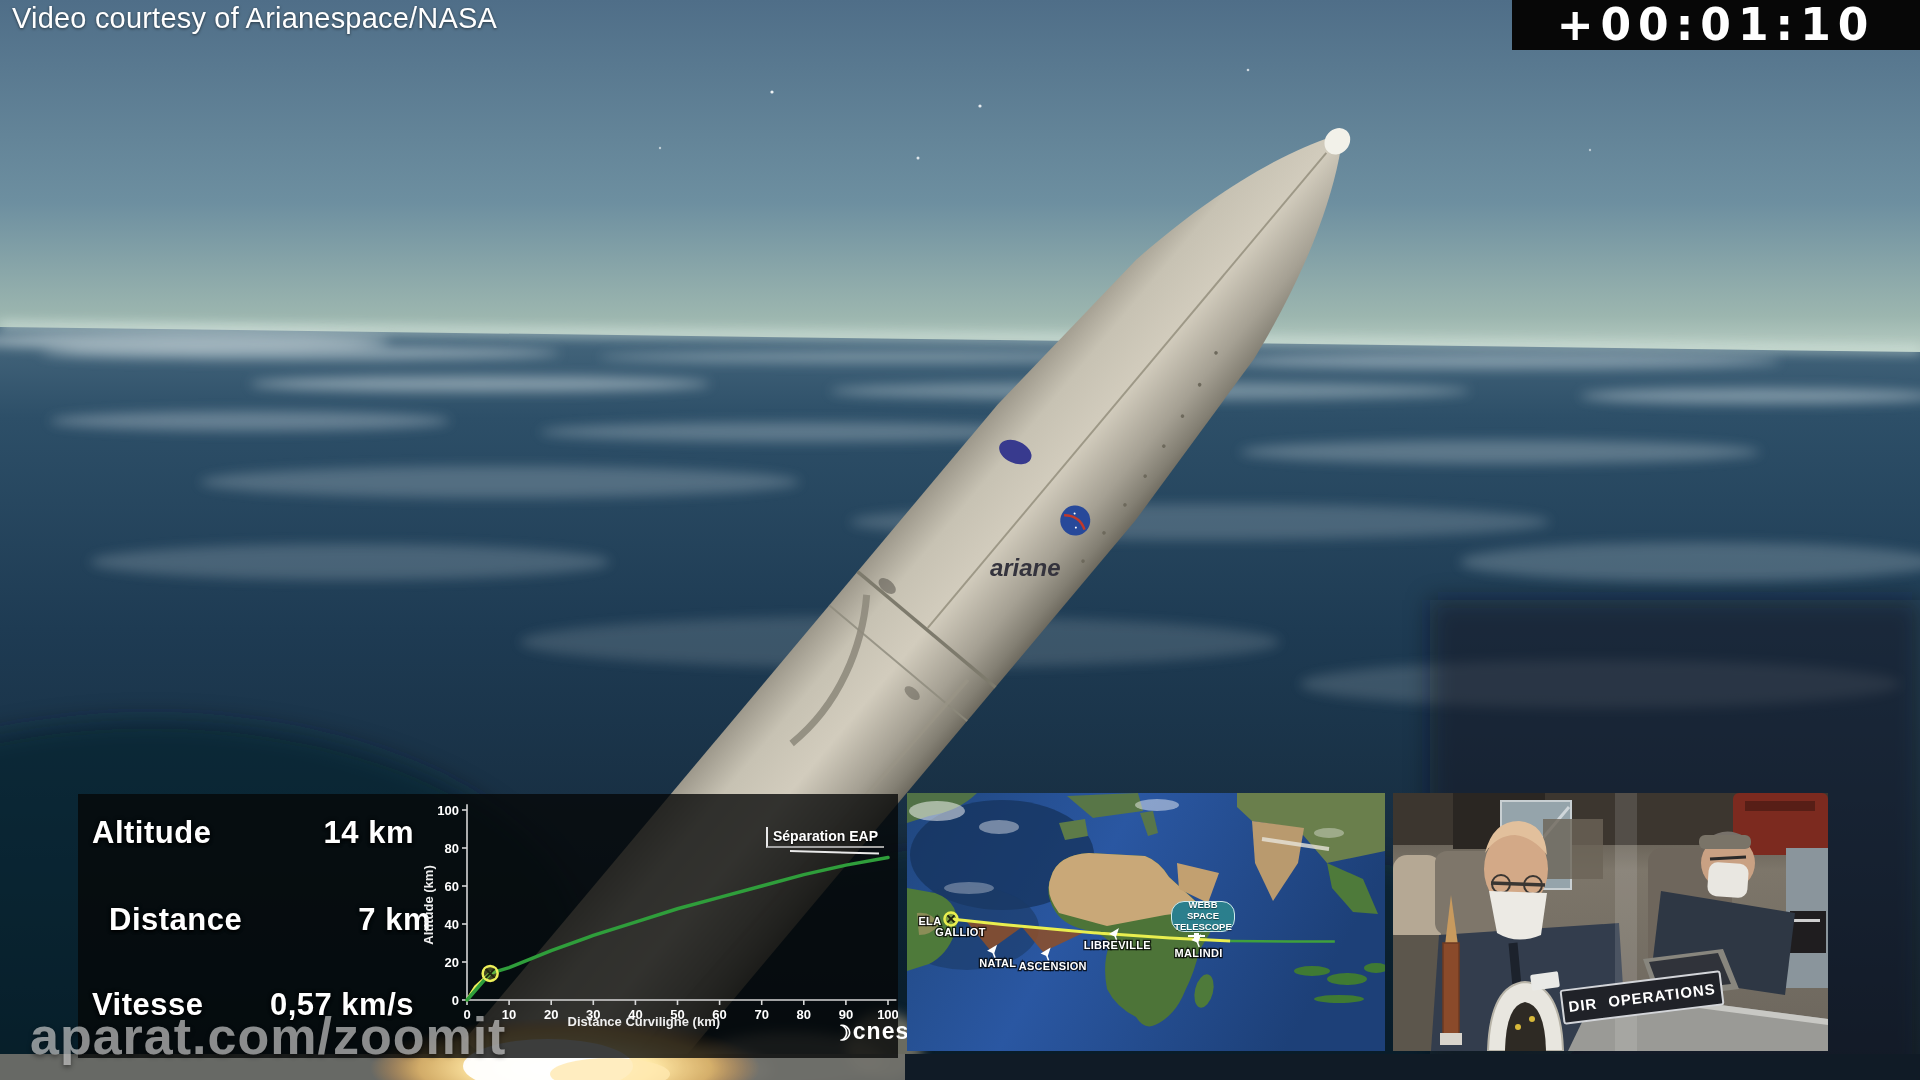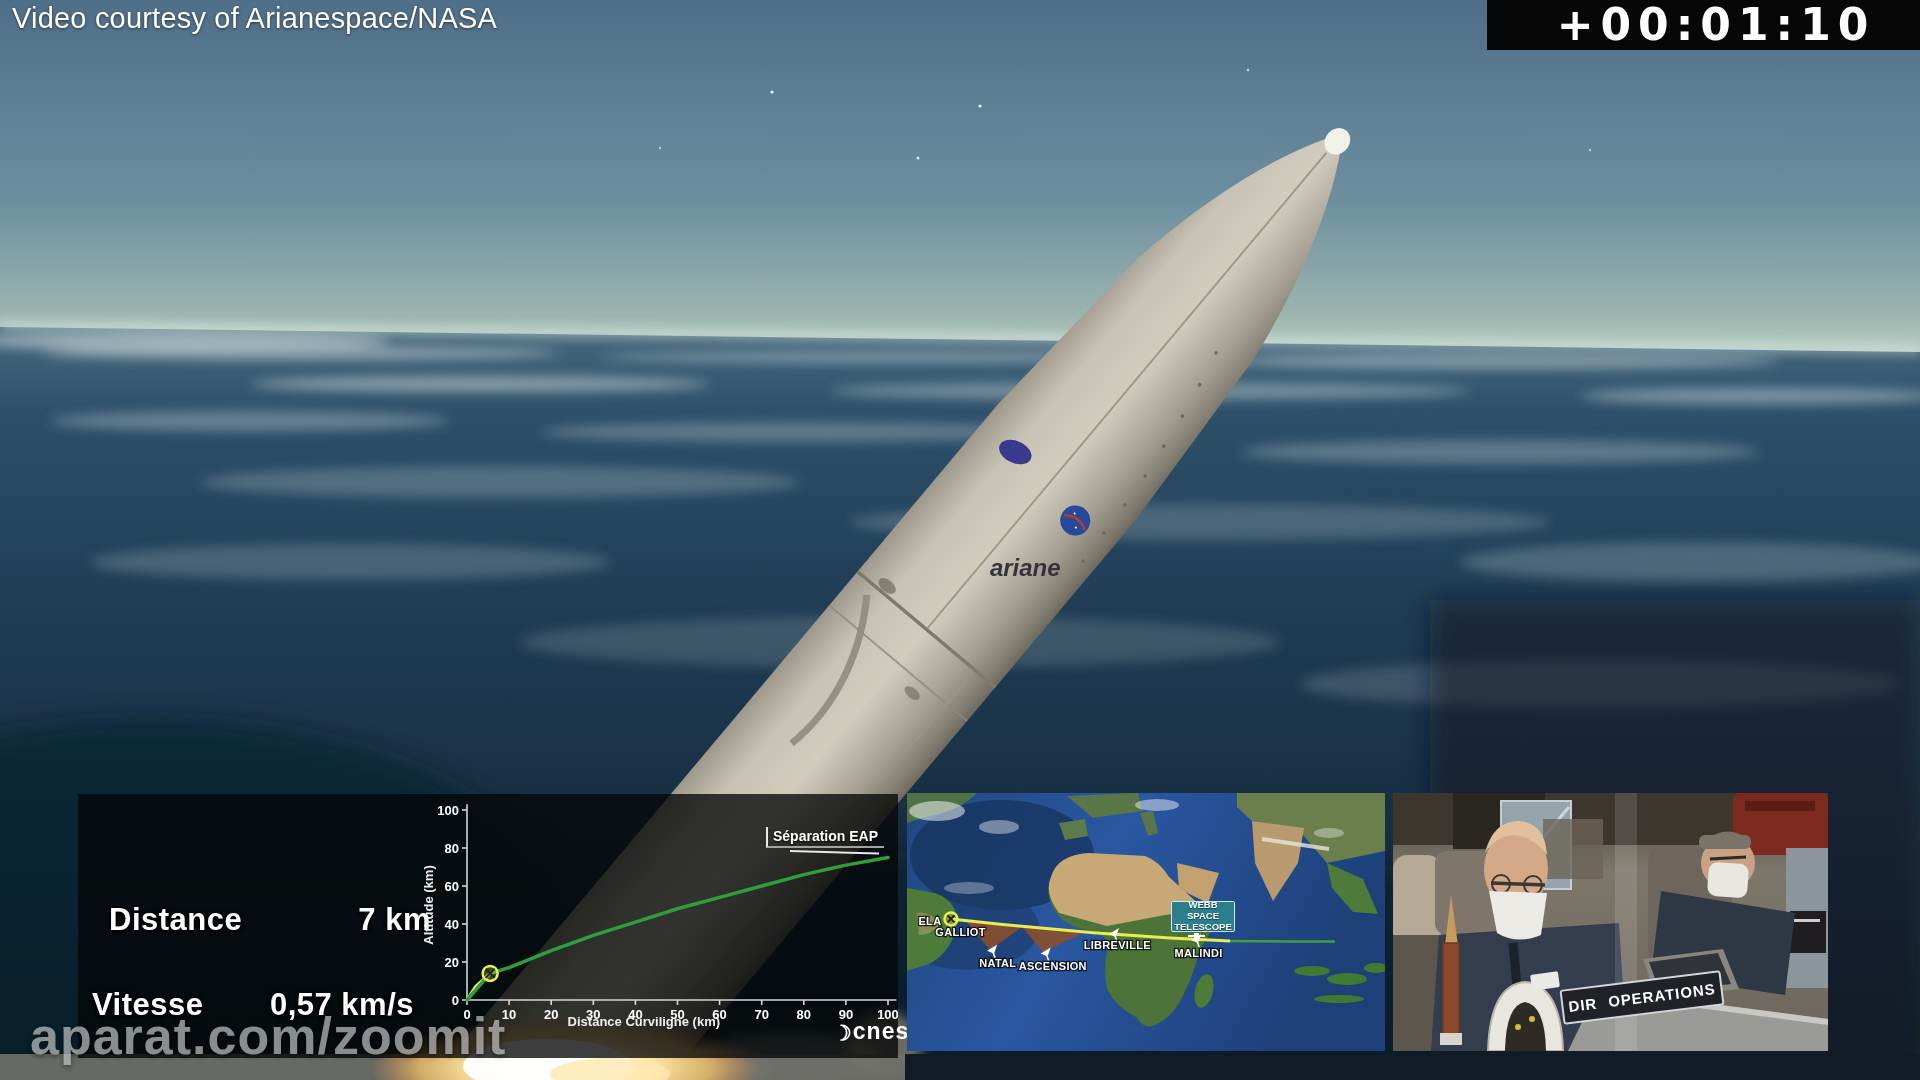--- a/index.html
+++ b/index.html
@@ -5,21 +5,21 @@
   html,body{margin:0;padding:0;background:#000;}
   .stage{position:relative;width:1920px;height:1080px;overflow:hidden;
          font-family:"Liberation Sans",sans-serif;background:#51708a;}
   .stage svg{display:block;}
   #scene{position:absolute;left:0;top:0;z-index:0;}
 
   
   .caption{position:absolute;left:12px;top:2px;z-index:25;color:#fff;font-size:29px;
            font-weight:400;text-shadow:0 1px 3px rgba(0,0,0,.55);letter-spacing:.2px;}
   .timer{position:absolute;right:0;top:0;width:408px;height:50px;background:#070707;
-         z-index:25;display:flex;align-items:center;justify-content:center;padding-left:25px;}
+         z-index:25;display:flex;align-items:center;justify-content:center;}
   .timer span{color:#fff;font-family:"DejaVu Sans",sans-serif;font-weight:700;
               font-size:44px;letter-spacing:7px;line-height:1;}
   .watermark{position:absolute;left:14px;top:1006px;z-index:30;font-size:52px;font-weight:700;
              color:rgba(222,222,222,.62);text-shadow:0 2px 5px rgba(0,0,0,.45);letter-spacing:1px;margin-left:16px;}
 
   
   .panel{position:absolute;z-index:10;}
   #panel-left{left:78px;top:794px;width:820px;height:264px;background:rgba(5,6,7,.78);}
   .telemetry{position:absolute;left:14px;top:0;width:330px;height:264px;}
   .t-row{position:absolute;left:0;width:322px;display:flex;justify-content:space-between;}
@@ -34,21 +34,21 @@
         text-shadow:0 1px 2px #000;white-space:nowrap;}
   .cnes{position:absolute;left:754px;top:224px;color:#fff;font-size:23px;font-weight:700;
         letter-spacing:1px;display:flex;align-items:center;}
   .cnes .moon{display:inline-block;transform:rotate(180deg);font-size:21px;margin-right:1px;}
 
   
   #panel-map{left:907px;top:793px;width:478px;height:258px;background:#1c4178;overflow:hidden;}
   .stn{fill:#fff;font-size:11px;font-weight:700;paint-order:stroke;stroke:rgba(0,0,0,.75);
        stroke-width:2.5px;letter-spacing:.3px;}
   .webb-box{position:absolute;left:264px;top:108px;width:62px;height:29px;background:#2b7f8d;
-            border:1px solid #cfe9ec;border-radius:2px;color:#fff;font-size:9.5px;font-weight:700;
+            border:1px solid #cfe9ec;border-radius:13px;color:#fff;font-size:9.5px;font-weight:700;
             line-height:1.15;display:flex;align-items:center;justify-content:center;text-align:center;
             z-index:5;text-shadow:0 1px 1px rgba(0,0,0,.5);}
 
   
   #panel-video{left:1393px;top:793px;width:435px;height:258px;background:#6e675d;overflow:hidden;}
   .sign{position:absolute;left:168px;top:187px;width:158px;height:31px;background:#202228;
         border:2px solid #d3d5d9;border-radius:3px;transform:rotate(-7deg);z-index:6;
         display:flex;align-items:center;justify-content:center;}
   .sign span{color:#fff;font-size:15px;font-weight:700;letter-spacing:1px;word-spacing:6px;white-space:nowrap;}
   .plate{position:absolute;left:138px;top:180px;width:28px;height:16px;background:#e9e9e6;
@@ -178,20 +178,24 @@
   </svg>
 
   <div class="caption">Video courtesy of Arianespace/NASA</div>
   <div class="timer">
     <span>+00:01:10</span>
   </div>
   <div class="watermark">aparat.com/zoomit</div>
 
   <div id="panel-left" class="panel">
     <div class="telemetry" id="telemetry">
+        <div class="t-row" style="top: 21px;">
+          <span class="lab">Altitude</span>
+          <span class="val">14 km</span>
+        </div>
         <div class="t-row" style="top: 108px; margin-left: 17px;">
           <span class="lab">Distance</span>
           <span class="val">7 km</span>
         </div>
         <div class="t-row" style="top: 193px; align-items: flex-end;">
           <span class="lab">Vitesse</span>
           <span class="val">0,57 km/s</span>
         </div>
       </div>
     <svg id="chart-svg" width="820" height="264" viewBox="0 0 820 264">

